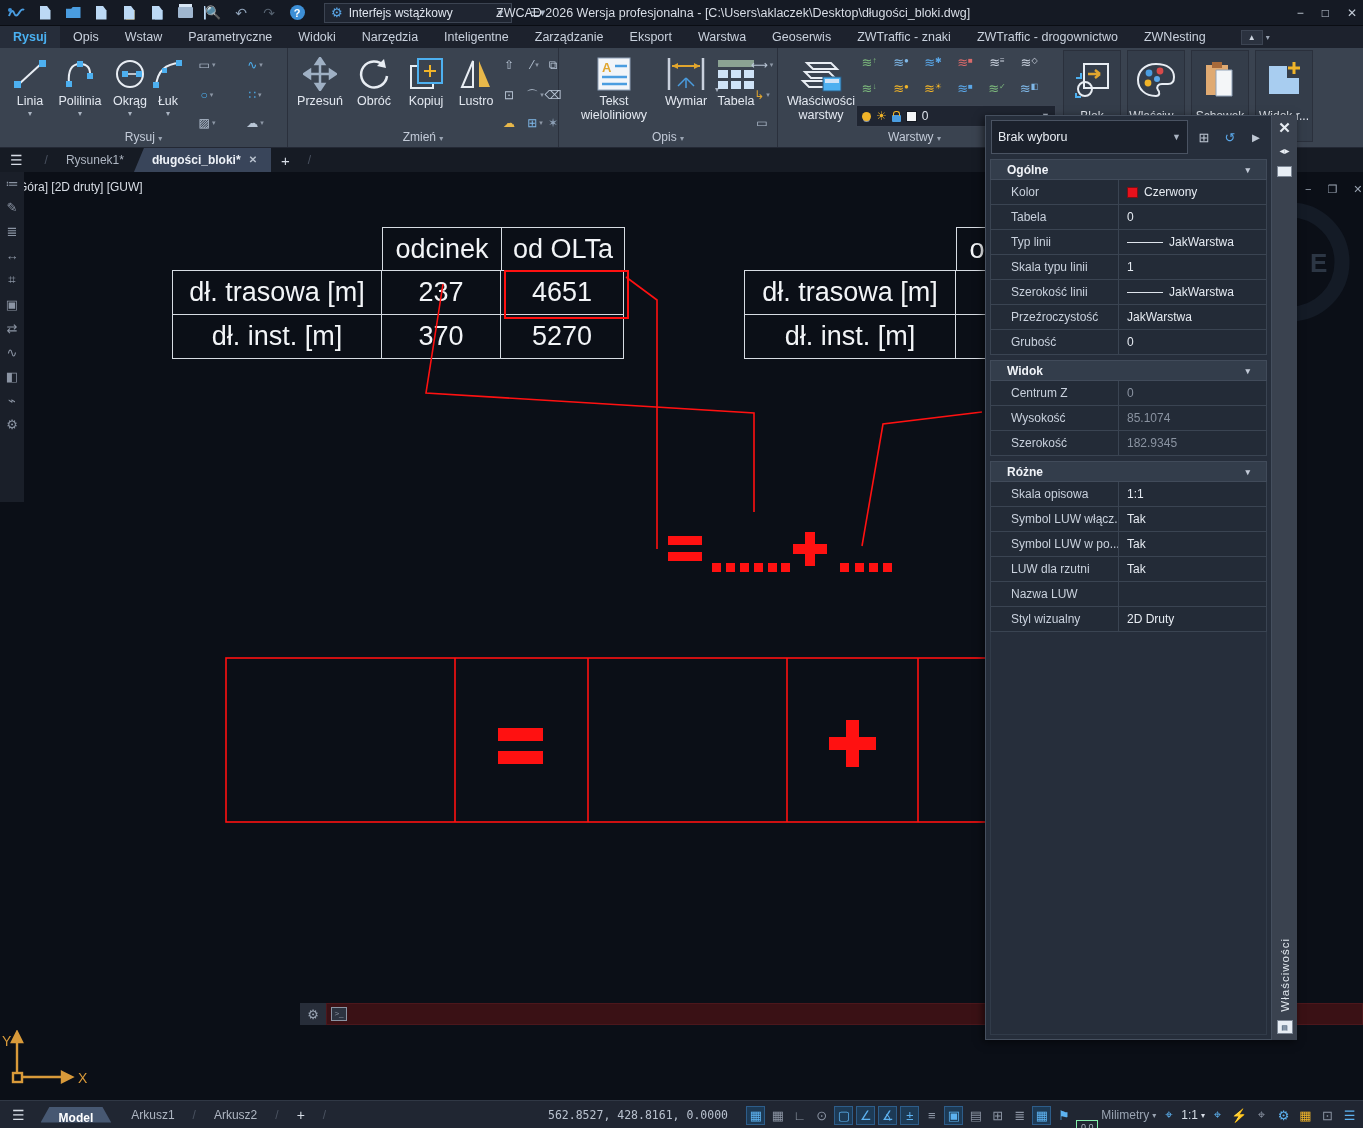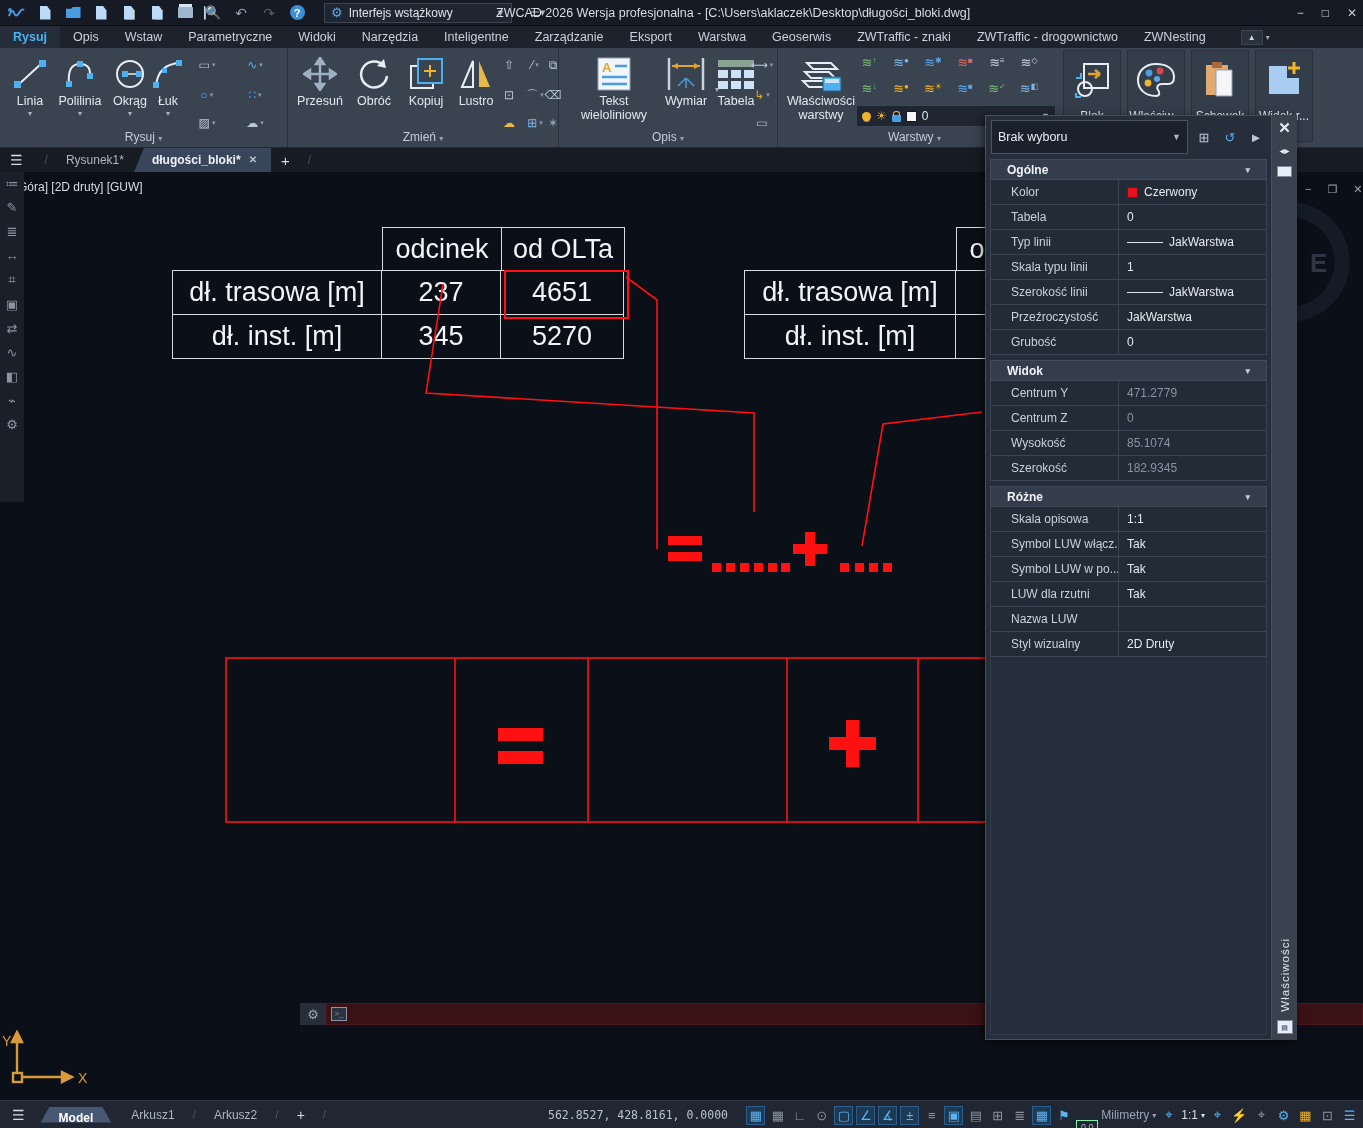--- a/index.html
+++ b/index.html
@@ -553,21 +553,21 @@
       <div class="tc" style="width:120px;height:44px;">odcinek</div>
       <div class="tc" style="width:124px;height:44px;">od OLTa</div>
     </div>
     <div class="trow">
       <div class="tc" style="width:210px;height:45px;">dł. trasowa [m]</div>
       <div class="tc" style="width:120px;height:45px;">237</div>
       <div class="tc" style="width:124px;height:45px;">4651</div>
     </div>
     <div class="trow">
       <div class="tc" style="width:210px;height:45px;">dł. inst. [m]</div>
-      <div class="tc" style="width:120px;height:45px;">345</div>
+      <div class="tc" style="width:120px;height:45px;">370</div>
       <div class="tc" style="width:124px;height:45px;">5270</div>
     </div>
   </div>
 
   <div class="cadtbl" style="left:745px;top:228px;">
     <div class="trow" style="margin-left:212px;">
       <div class="tc" style="width:120px;height:44px;">odcinek</div>
     </div>
     <div class="trow">
       <div class="tc" style="width:212px;height:45px;">dł. trasowa [m]</div>
@@ -698,24 +698,20 @@
       <div class="prow">
         <span class="pl">Grubość</span>
         <span class="pv">0</span>
       </div>
 
       <div class="psec" style="margin-top:5px;">
         <span>Widok</span>
         <span class="arr">▾</span>
       </div>
       <div class="prow">
-        <span class="pl">Centrum Y</span>
-        <span class="pv gray">471.2779</span>
-      </div>
-      <div class="prow">
         <span class="pl">Centrum Z</span>
         <span class="pv gray">0</span>
       </div>
       <div class="prow">
         <span class="pl">Wysokość</span>
         <span class="pv gray">85.1074</span>
       </div>
       <div class="prow">
         <span class="pl">Szerokość</span>
         <span class="pv gray">182.9345</span>

